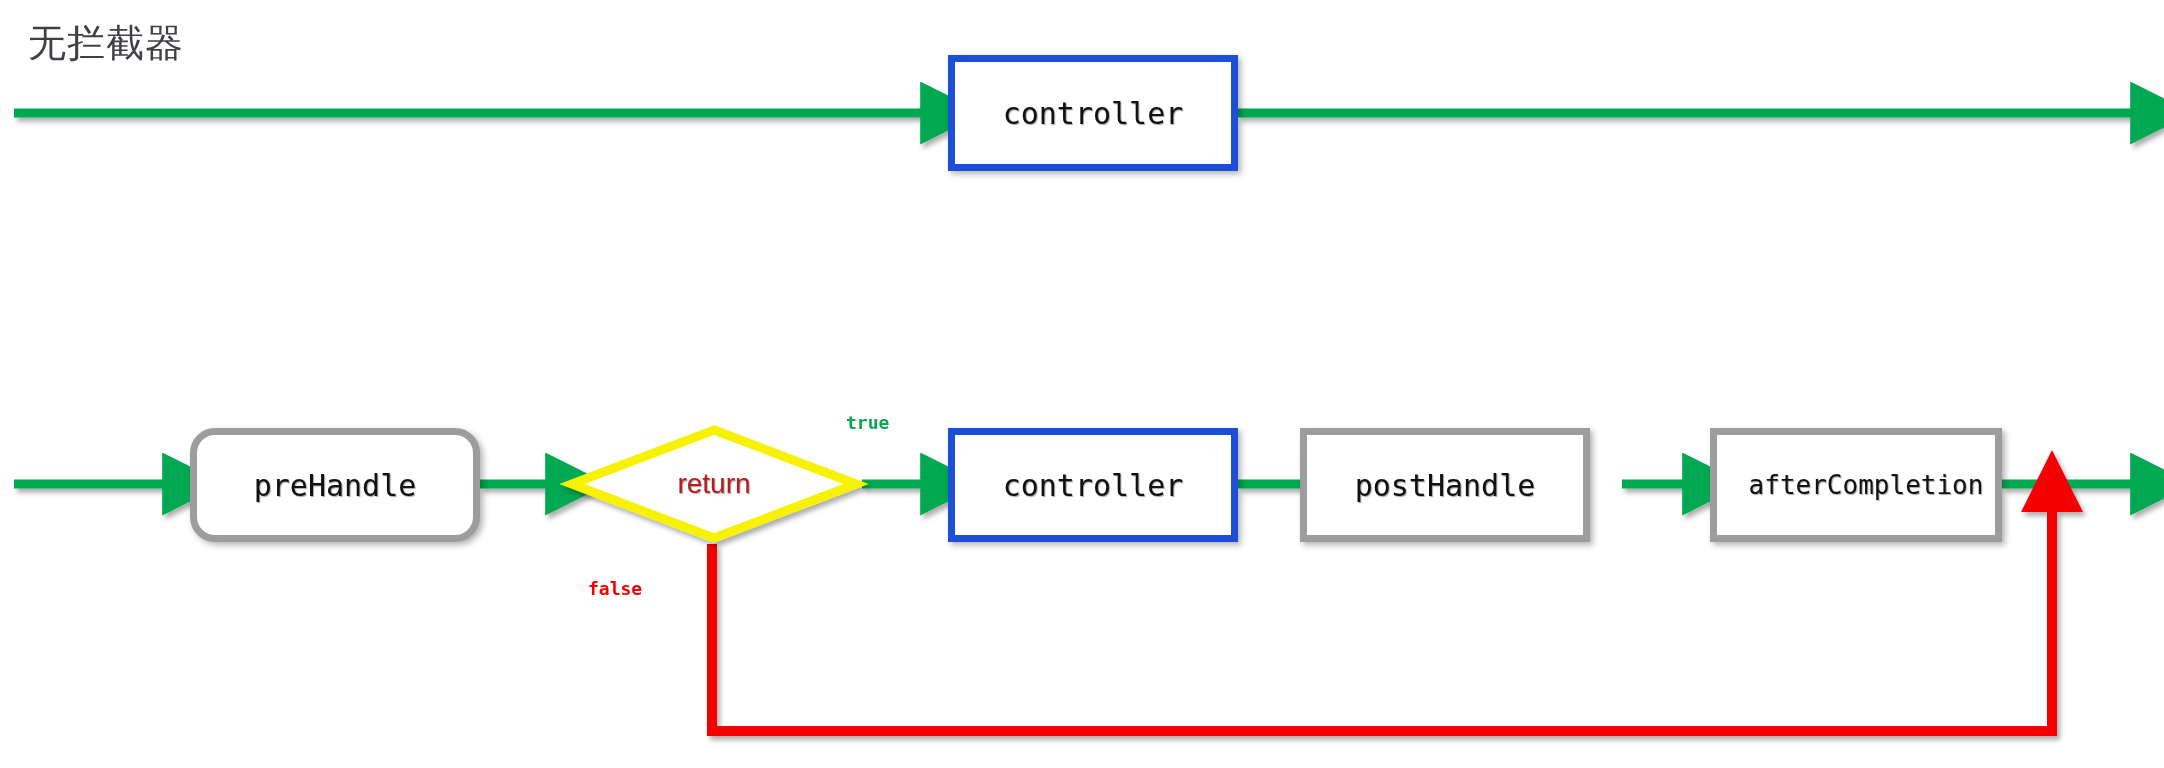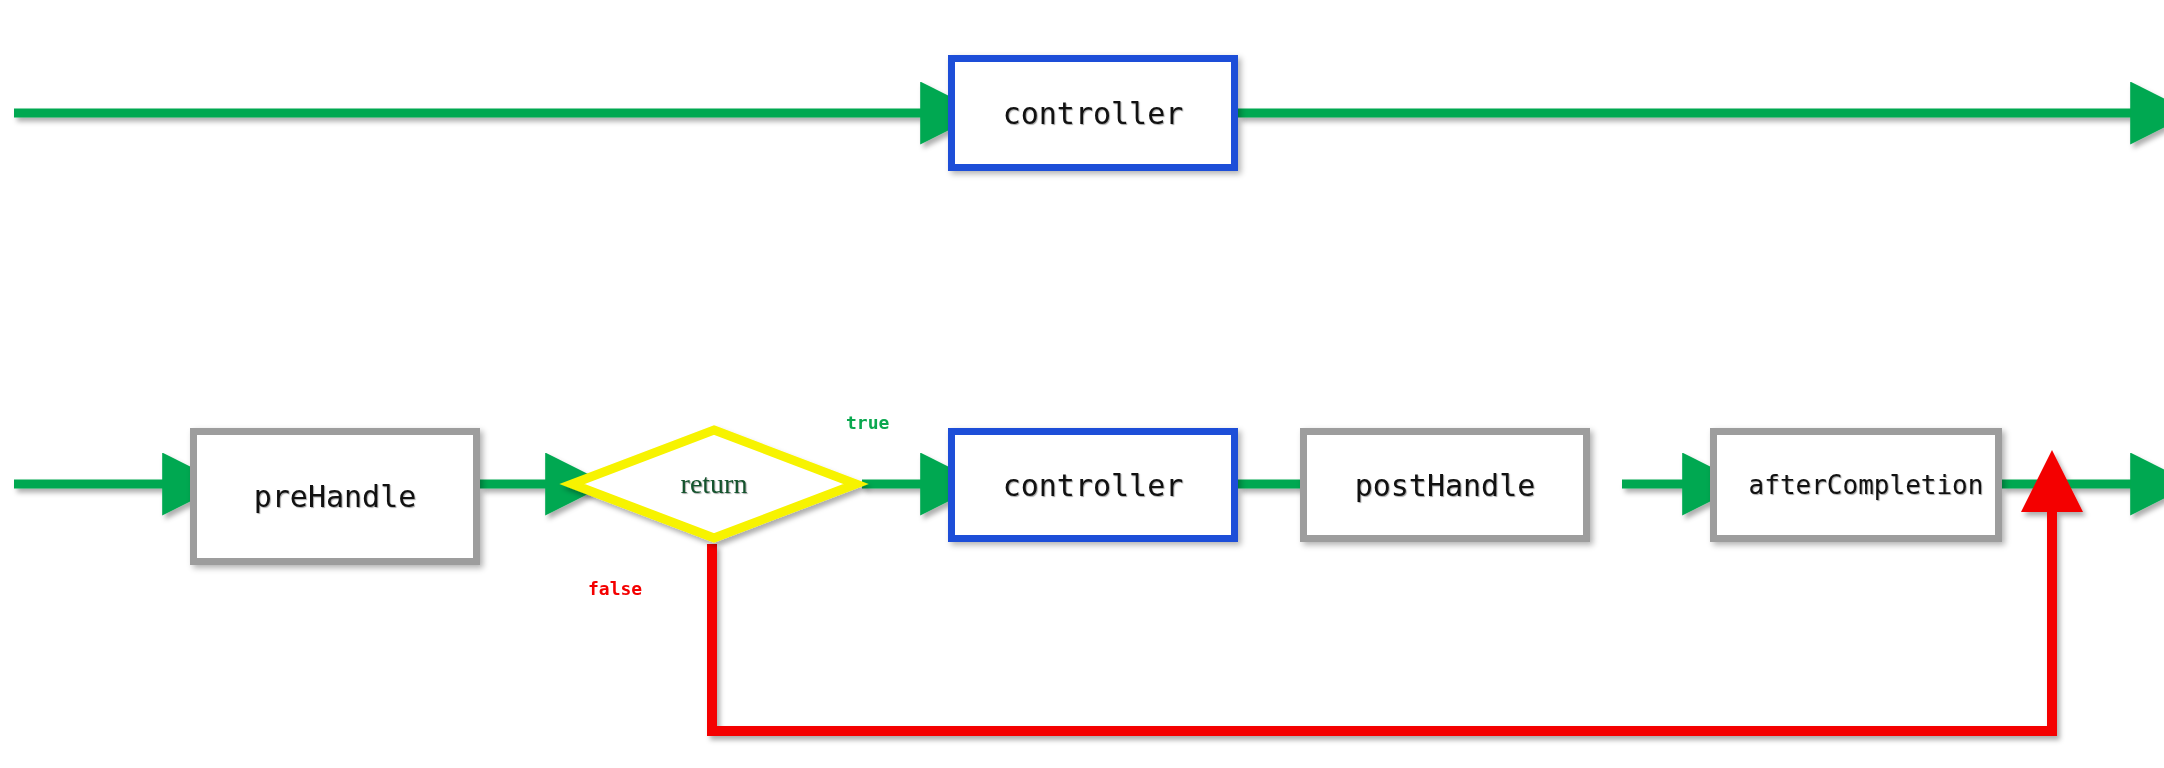--- a/index.html
+++ b/index.html
@@ -56,23 +56,23 @@
     align-items: center;
     justify-content: center;
   }
   .diamond-wrap svg {
     position: absolute;
     left: 0; top: 0;
     overflow: visible;
   }
   .diamond-wrap .node-label {
     position: relative;
-    font-family: Liberation Serif, serif;
+    font-family: Liberation Sans, sans-serif;
     font-size: 28px;
-    color: #14532d;
+    color: #b91c1c;
     white-space: nowrap;
     text-shadow: 1px 1px 1px rgba(0,0,0,0.35);
     z-index: 2;
   }
 
   
   #edge-layer {
     position: absolute;
     left: 0; top: 0;
     width: 2164px;
@@ -88,20 +88,21 @@
     white-space: nowrap;
   }
   #label-true  { left: 846px; top: 412px; color: #0aa84f; }
   #label-false { left: 588px; top: 578px; color: #f40000; }
 </style>
 </head>
 <body>
 
 <div id="canvas">
 
+  <div class="section-title" id="title-no-interceptor">无拦截器</div>
 
 
   <svg id="edge-layer" viewBox="0 0 2164 768" xmlns="http://www.w3.org/2000/svg">
     <defs>
       <marker id="arrow-green" markerWidth="7" markerHeight="7" refX="2.2" refY="3.5" orient="auto" markerUnits="strokeWidth">
         <path d="M0,0 L7,3.5 L0,7 z" fill="#06a851"></path>
       </marker>
       <marker id="arrow-red" markerWidth="6.2" markerHeight="6.2" refX="2.0" refY="3.1" orient="auto" markerUnits="strokeWidth">
         <path d="M0,0 L6.2,3.1 L0,6.2 z" fill="#f40000"></path>
       </marker>
@@ -129,21 +130,21 @@
       <line x1="2002" y1="484" x2="2150" y2="484" stroke="#06a851" stroke-width="9" marker-end="url(#arrow-green)"></line>
 
       <path d="M 712 544 L 712 731 L 2052 731 L 2052 492" fill="none" stroke="#f40000" stroke-width="10" marker-end="url(#arrow-red)"></path>
     </g>
   </svg>
 
   <div class="node blue" id="controller-plain" style="left:948px; top:55px; width:290px; height:116px;">
     <span class="node-label">controller</span>
   </div>
 
-  <div class="node gray" id="pre-handle" style="left:190px; top:428px; width:290px; height:137px;">
+  <div class="node gray" id="pre-handle" style="left:190px; top:428px; width:290px; height:114px;border-radius:25px;">
     <span class="node-label">preHandle</span>
   </div>
 
   <div class="diamond-wrap" id="return-decision" style="left:566px; top:424px; width:296px; height:120px;">
     <svg width="296" height="120" viewBox="0 0 296 120" xmlns="http://www.w3.org/2000/svg">
       <polygon points="148,6 290,60 148,114 6,60" fill="#ffffff" stroke="#f7f300" stroke-width="9" filter="url(#softshadow)"></polygon>
     </svg>
     <span class="node-label">return</span>
   </div>
 

